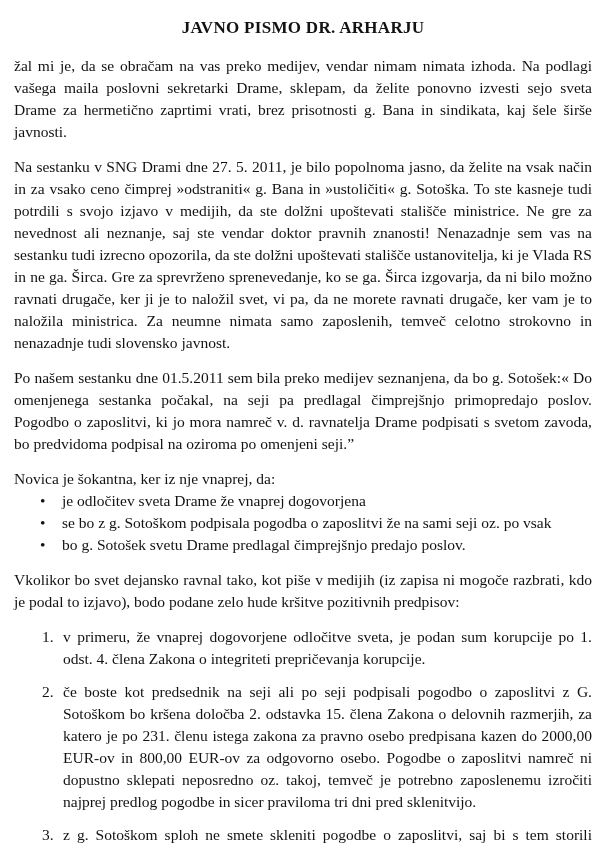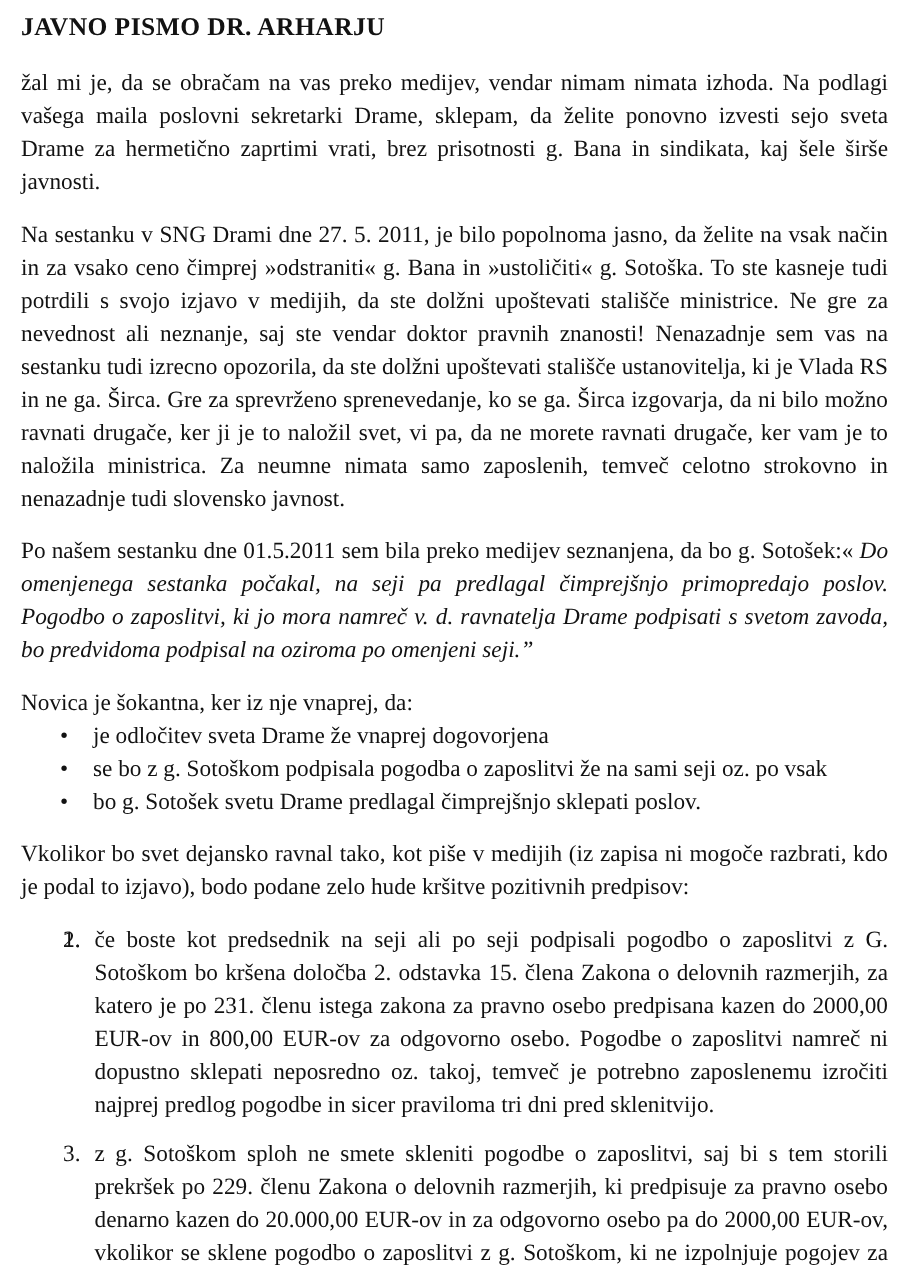--- a/index.html
+++ b/index.html
@@ -18,32 +18,31 @@
     font-size: 15.5px;
     line-height: 22px;
     text-align: justify;
     padding: 8px 8px 0 14px;
     overflow: hidden;
   }
   .doc-title {
     font-size: 17px;
     line-height: 20px;
     font-weight: bold;
-    text-align: left;
+    text-align: center;
     letter-spacing: 0.3px;
-    margin: 0 0 17px 0;
+    margin: 10px 0 17px 0;
   }
   p.para {
     margin: 0 0 13px 0;
   }
   p.para.no-gap {
     margin: 0;
   }
   .quote-italic {
-    font-style: italic;
   }
   ul.bullet-list {
     list-style: none;
     margin: 0 0 13px 0;
     padding: 0;
   }
   ul.bullet-list li {
     position: relative;
     padding-left: 48px;
     text-align: justify;
@@ -81,24 +80,24 @@
 
   <p class="para">Na sestanku v SNG Drami dne 27. 5. 2011, je bilo popolnoma jasno, da želite na vsak način in za vsako ceno čimprej »odstraniti« g. Bana in »ustoličiti« g. Sotoška. To ste kasneje tudi potrdili s svojo izjavo v medijih, da ste dolžni upoštevati stališče ministrice. Ne gre za nevednost ali neznanje, saj ste vendar doktor pravnih znanosti! Nenazadnje sem vas na sestanku tudi izrecno opozorila, da ste dolžni upoštevati stališče ustanovitelja, ki je Vlada RS in ne ga. Širca. Gre za sprevrženo sprenevedanje, ko se ga. Širca izgovarja, da ni bilo možno ravnati drugače, ker ji je to naložil svet, vi pa, da ne morete ravnati drugače, ker vam je to naložila ministrica. Za neumne nimata samo zaposlenih, temveč celotno strokovno in nenazadnje tudi slovensko javnost.</p>
 
   <p class="para"><span>Po našem sestanku dne 01.5.2011 sem bila preko medijev seznanjena, da bo g. Sotošek:«</span> <span class="quote-italic">Do omenjenega sestanka počakal, na seji pa predlagal čimprejšnjo primopredajo poslov. Pogodbo o zaposlitvi, ki jo mora namreč v. d. ravnatelja Drame podpisati s svetom zavoda, bo predvidoma podpisal na oziroma po omenjeni seji.”</span></p>
 
   <p class="para no-gap">Novica je šokantna, ker iz nje vnaprej, da:</p>
 
   <ul class="bullet-list">
     <li><span class="bullet-glyph">•</span><span>je odločitev sveta Drame že vnaprej dogovorjena</span></li>
     <li><span class="bullet-glyph">•</span><span>se bo z g. Sotoškom podpisala pogodba o zaposlitvi že na sami seji oz. po vsak</span></li>
-    <li><span class="bullet-glyph">•</span><span>bo g. Sotošek svetu Drame predlagal čimprejšnjo sklepati poslov.</span></li>
+    <li><span class="bullet-glyph">•</span><span>bo g. Sotošek svetu Drame predlagal čimprejšnjo predajo poslov.</span></li>
   </ul>
 
   <p class="para">Vkolikor bo svet dejansko ravnal tako, kot piše v medijih (iz zapisa ni mogoče razbrati, kdo je podal to izjavo), bodo podane zelo hude kršitve pozitivnih predpisov:</p>
 
   <ol class="numbered-list">
-    <li><span class="item-num">1.</span></li>
+    <li><span class="item-num">1.</span><span>v primeru, že vnaprej dogovorjene odločitve sveta, je podan sum korupcije po 1. odst. 4. člena Zakona o integriteti prepričevanja korupcije.</span></li>
     <li><span class="item-num">2.</span><span>če boste kot predsednik na seji ali po seji podpisali pogodbo o zaposlitvi z G. Sotoškom bo kršena določba 2. odstavka 15. člena Zakona o delovnih razmerjih, za katero je po 231. členu istega zakona za pravno osebo predpisana kazen do 2000,00 EUR-ov in 800,00 EUR-ov za odgovorno osebo. Pogodbe o zaposlitvi namreč ni dopustno sklepati neposredno oz. takoj, temveč je potrebno zaposlenemu izročiti najprej predlog pogodbe in sicer praviloma tri dni pred sklenitvijo.</span></li>
     <li><span class="item-num">3.</span><span>z g. Sotoškom sploh ne smete skleniti pogodbe o zaposlitvi, saj bi s tem storili prekršek po 229. členu Zakona o delovnih razmerjih, ki predpisuje za pravno osebo denarno kazen do 20.000,00 EUR-ov in za odgovorno osebo pa do 2000,00 EUR-ov, vkolikor se sklene pogodbo o zaposlitvi z g. Sotoškom, ki ne izpolnjuje pogojev za opravljanje dela. Podan pa bi bil tudi sum kaznivega dejanja po 196.</span></li>
   </ol>
 
 </div>
 
 </body></html>

